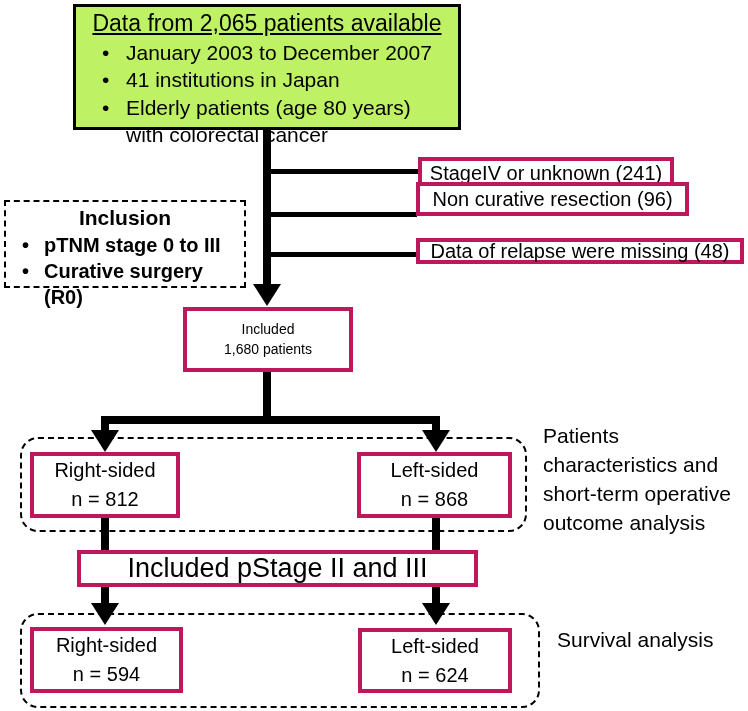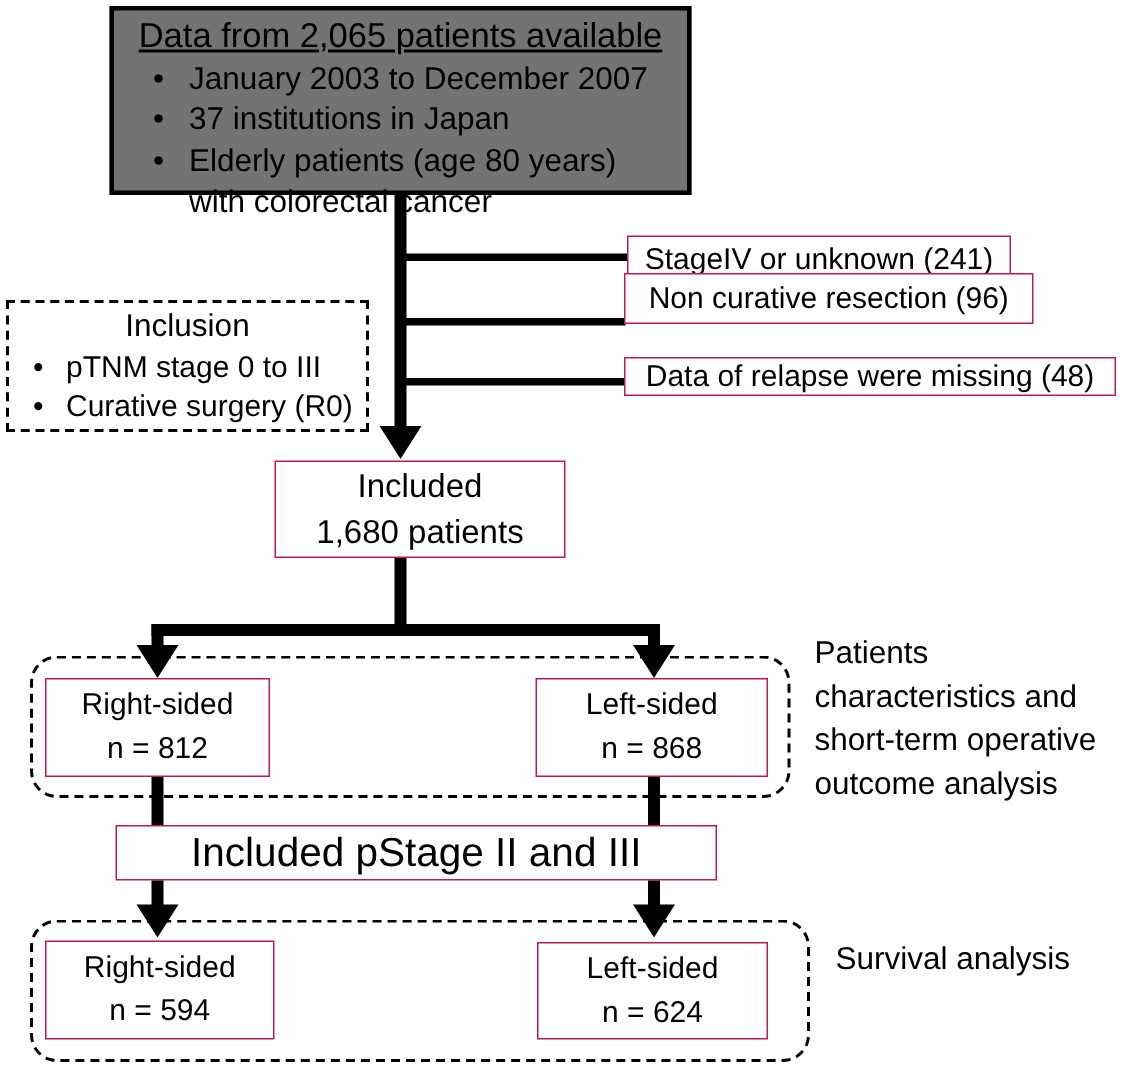--- a/index.html
+++ b/index.html
@@ -12,21 +12,21 @@
     width: 748px;
     height: 711px;
     background: #ffffff;
     font-family: "Liberation Sans", sans-serif;
     color: #000000;
     overflow: hidden;
   }
   .box {
     position: absolute;
     background: #ffffff;
-    border: 1px solid #be185d;
+    border: 4px solid #be185d;
     box-sizing: border-box;
     display: flex;
     align-items: center;
     justify-content: center;
     text-align: center;
   }
   .dashed {
     border: 2px dashed #000000;
   }
   .rounded {
@@ -47,21 +47,21 @@
     border-right: 14px solid transparent;
     border-top: 22px solid #000000;
   }
   
   .top-box {
     position: absolute;
     left: 73px; top: 4px;
     width: 388px; height: 126px;
     border: 3px solid #000000;
     box-sizing: border-box;
-    background: #737373;
+    background: #bef264;
     padding: 2px 8px 0 8px;
   }
   .top-box-title {
     text-align: center;
     font-size: 23px;
     text-decoration: underline;
     margin: 1px 0 2px 0;
   }
   .bullet-row {
     display: flex;
@@ -80,20 +80,21 @@
   .bullet-text { flex: 1; }
   
   .inclusion-box {
     position: absolute;
     left: 4px; top: 200px;
     width: 242px; height: 88px;
     border: 2px dashed #000000;
     box-sizing: border-box;
     background: #ffffff;
     padding: 4px 4px 0 4px;
+    font-weight: bold;
   }
   .inclusion-title {
     text-align: center;
     font-size: 21px;
     margin-bottom: 2px;
   }
   .inclusion-box .bullet-row { font-size: 20px; padding-left: 8px; }
   .inclusion-box .bullet-glyph { width: 26px; flex-basis: 26px; }
   
   .excl { font-size: 20px; }
@@ -112,21 +113,21 @@
 <div class="canvas">
 
   <div class="top-box">
     <div class="top-box-title">Data from 2,065 patients available</div>
     <div class="bullet-row">
       <span class="bullet-glyph">•</span>
       <span class="bullet-text">January 2003 to December 2007</span>
     </div>
     <div class="bullet-row">
       <span class="bullet-glyph">•</span>
-      <span class="bullet-text">37 institutions in Japan</span>
+      <span class="bullet-text">41 institutions in Japan</span>
     </div>
     <div class="bullet-row">
       <span class="bullet-glyph">•</span>
       <span class="bullet-text">Elderly patients (age 80 years)&nbsp; with colorectal cancer</span>
     </div>
   </div>
 
   <div class="line" style="left:263px; top:130px; width:8px; height:156px;"></div>
   <div class="arrowhead" style="left:253px; top:284px;"></div>
 
@@ -149,21 +150,21 @@
     <div class="bullet-row">
       <span class="bullet-glyph">•</span>
       <span class="bullet-text">pTNM stage 0 to III</span>
     </div>
     <div class="bullet-row">
       <span class="bullet-glyph">•</span>
       <span class="bullet-text">Curative surgery (R0)</span>
     </div>
   </div>
 
-  <div class="box multiline" style="left:183px; top:307px; width:194px; height:65px; font-size:22px; line-height:1.4;">
+  <div class="box multiline" style="left:183px; top:307px; width:170px; height:65px; font-size:14px; line-height:1.4;">
     <span class="multiline">Included
 1,680 patients</span>
   </div>
 
   <div class="line" style="left:263px; top:372px; width:8px; height:50px;"></div>
   <div class="line" style="left:101px; top:416px; width:339px; height:8px;"></div>
   <div class="line" style="left:101px; top:416px; width:8px; height:16px;"></div>
   <div class="line" style="left:432px; top:416px; width:8px; height:16px;"></div>
   <div class="arrowhead" style="left:91px; top:430px;"></div>
   <div class="arrowhead" style="left:422px; top:430px;"></div>

